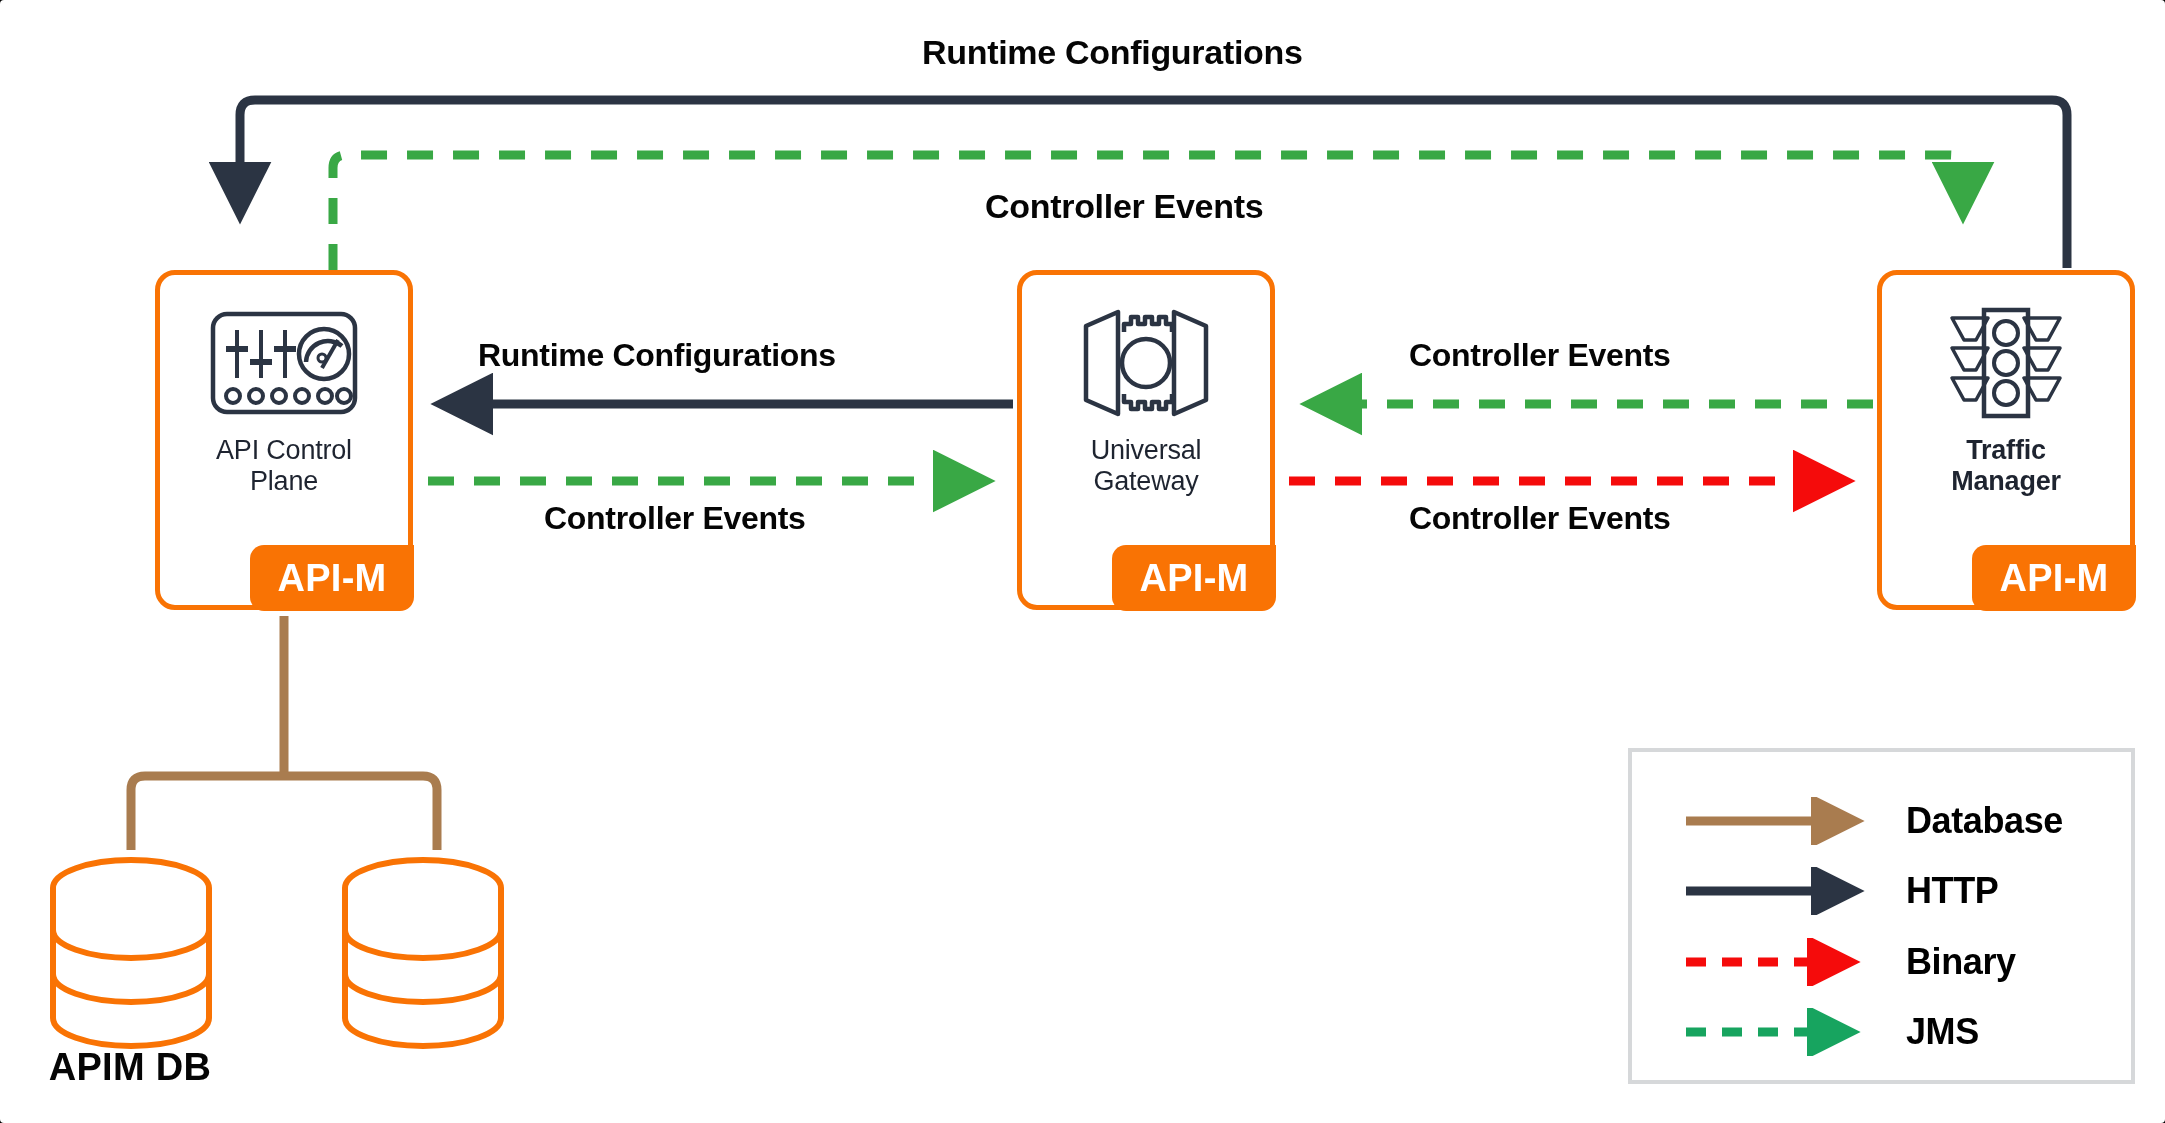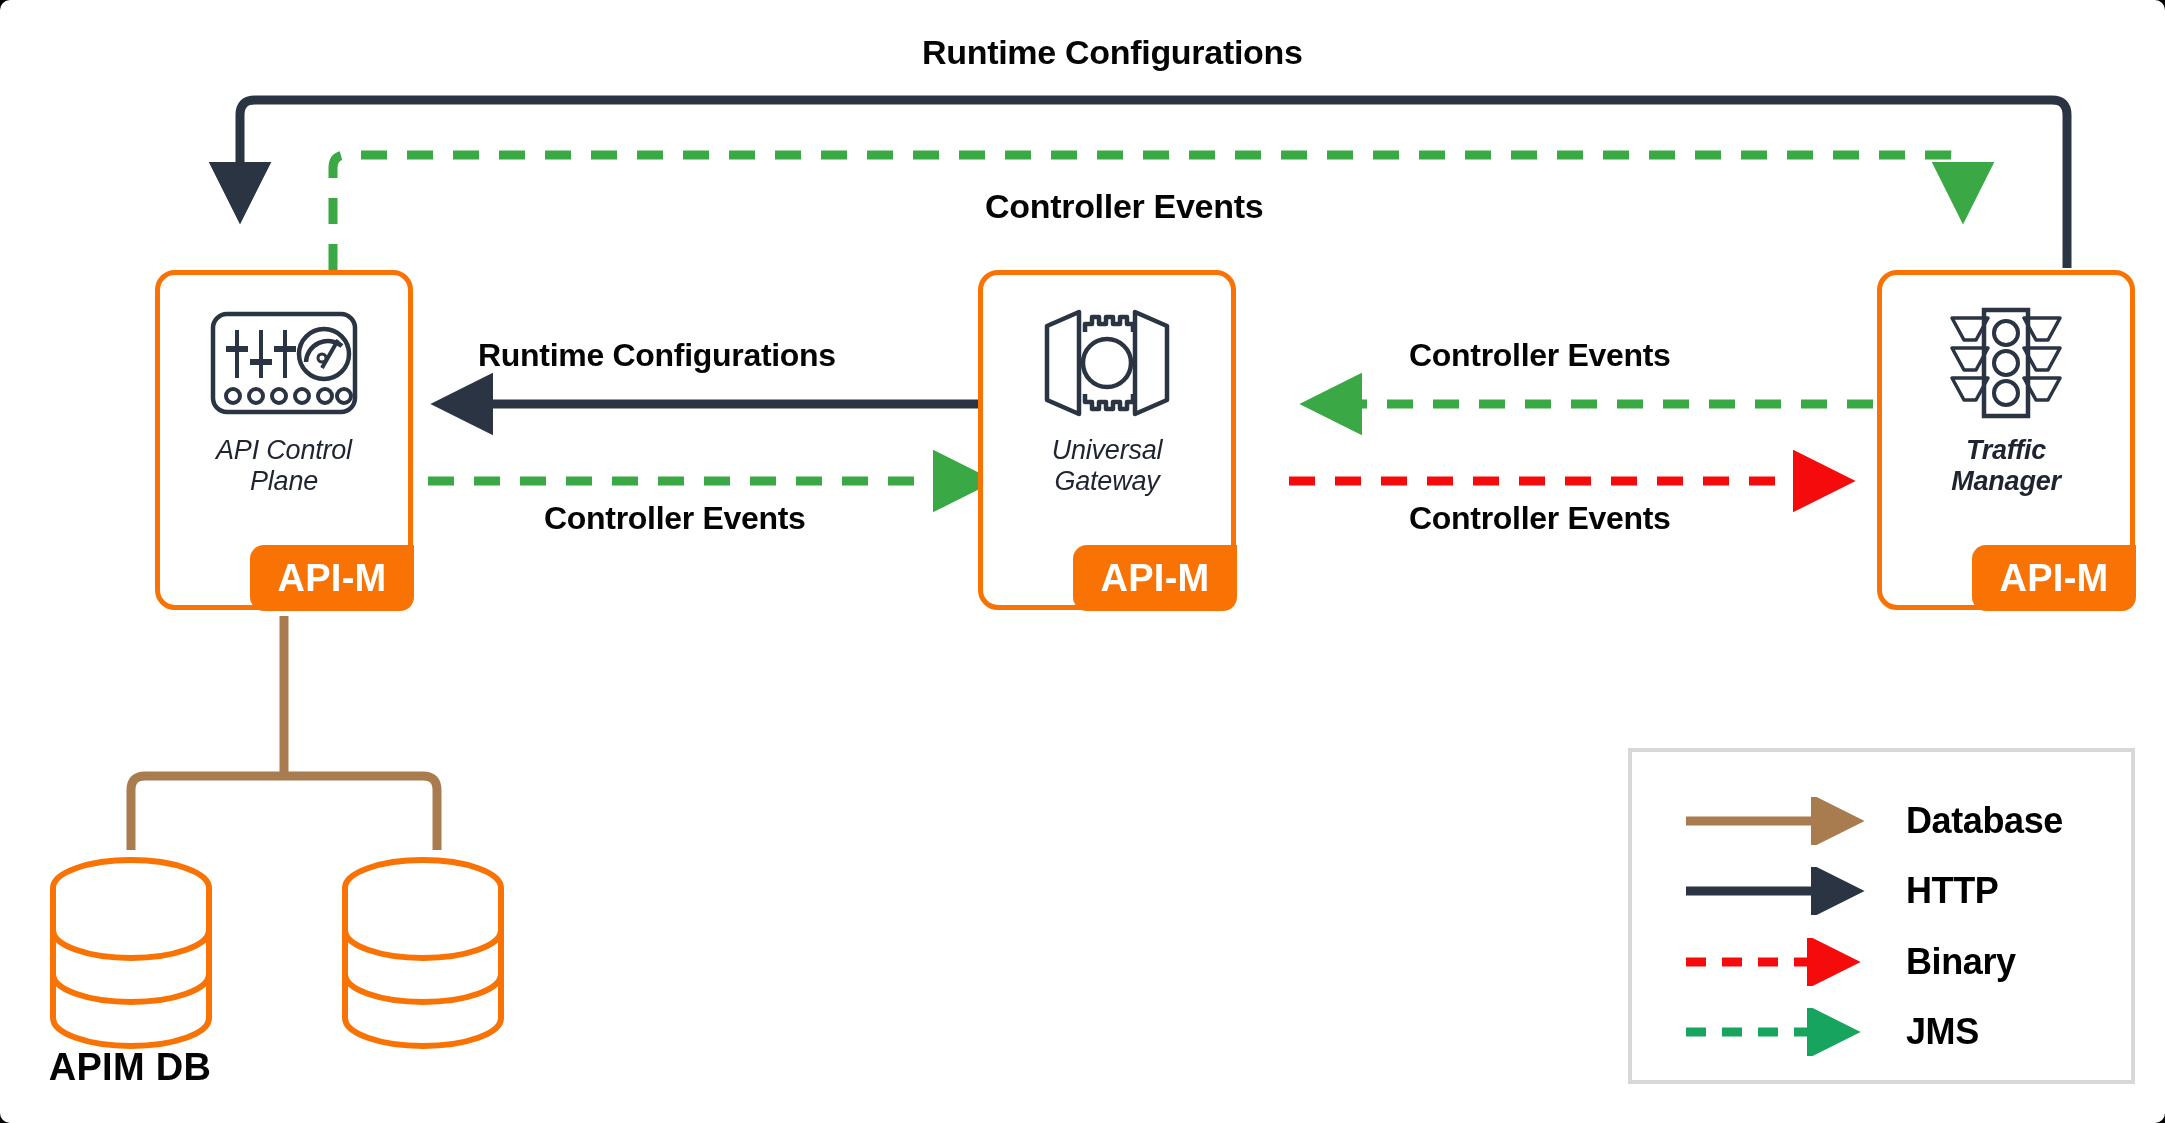--- a/index.html
+++ b/index.html
@@ -5,21 +5,21 @@
   html,body{margin:0;padding:0;background:#000;}
   body{
     width:2165px;height:1123px;
     font-family:"Liberation Sans", sans-serif;
     overflow:hidden;
   }
   #canvas{
     position:absolute;left:0;top:0;
     width:2165px;height:1123px;
     background:#ffffff;
-    border-radius:10px;
+    border-radius:4px;
     overflow:hidden;
   }
   .svg-layer{position:absolute;left:0;top:0;width:2165px;height:1123px;}
 
   
   .node{
     position:absolute;
     width:258px;height:340px;
     border:5px solid #F97304;
     border-radius:20px;
@@ -32,39 +32,38 @@
     display:flex;align-items:center;justify-content:center;
     height:120px;
   }
   .node .node-label{
     position:absolute;left:0;right:0;top:160px;
     text-align:center;
     font-size:27px;
     line-height:1.16;
     color:#1e2430;
     letter-spacing:-0.2px;
-    font-style:italic;
   }
   .node.bold-label .node-label{font-weight:bold;text-align:center;}
   .badge{
     position:absolute;
     right:-6px;bottom:-6px;
     width:164px;height:66px;
     background:#F97304;
     border-radius:14px 0 14px 14px;
     color:#ffffff;
     font-size:38px;
     font-weight:bold;
     display:flex;align-items:center;justify-content:center;
     letter-spacing:0.3px;
     z-index:6;
   }
 
   #node-control-plane{left:155px;top:270px;}
-  #node-gateway{left:978px;top:270px;}
+  #node-gateway{left:1017px;top:270px;}
   #node-traffic-manager{left:1877px;top:270px;}
 
   
   .edge-label{
     position:absolute;
     font-size:32px;
     color:#050505;
     font-weight:bold;
     white-space:nowrap;
     z-index:4;

